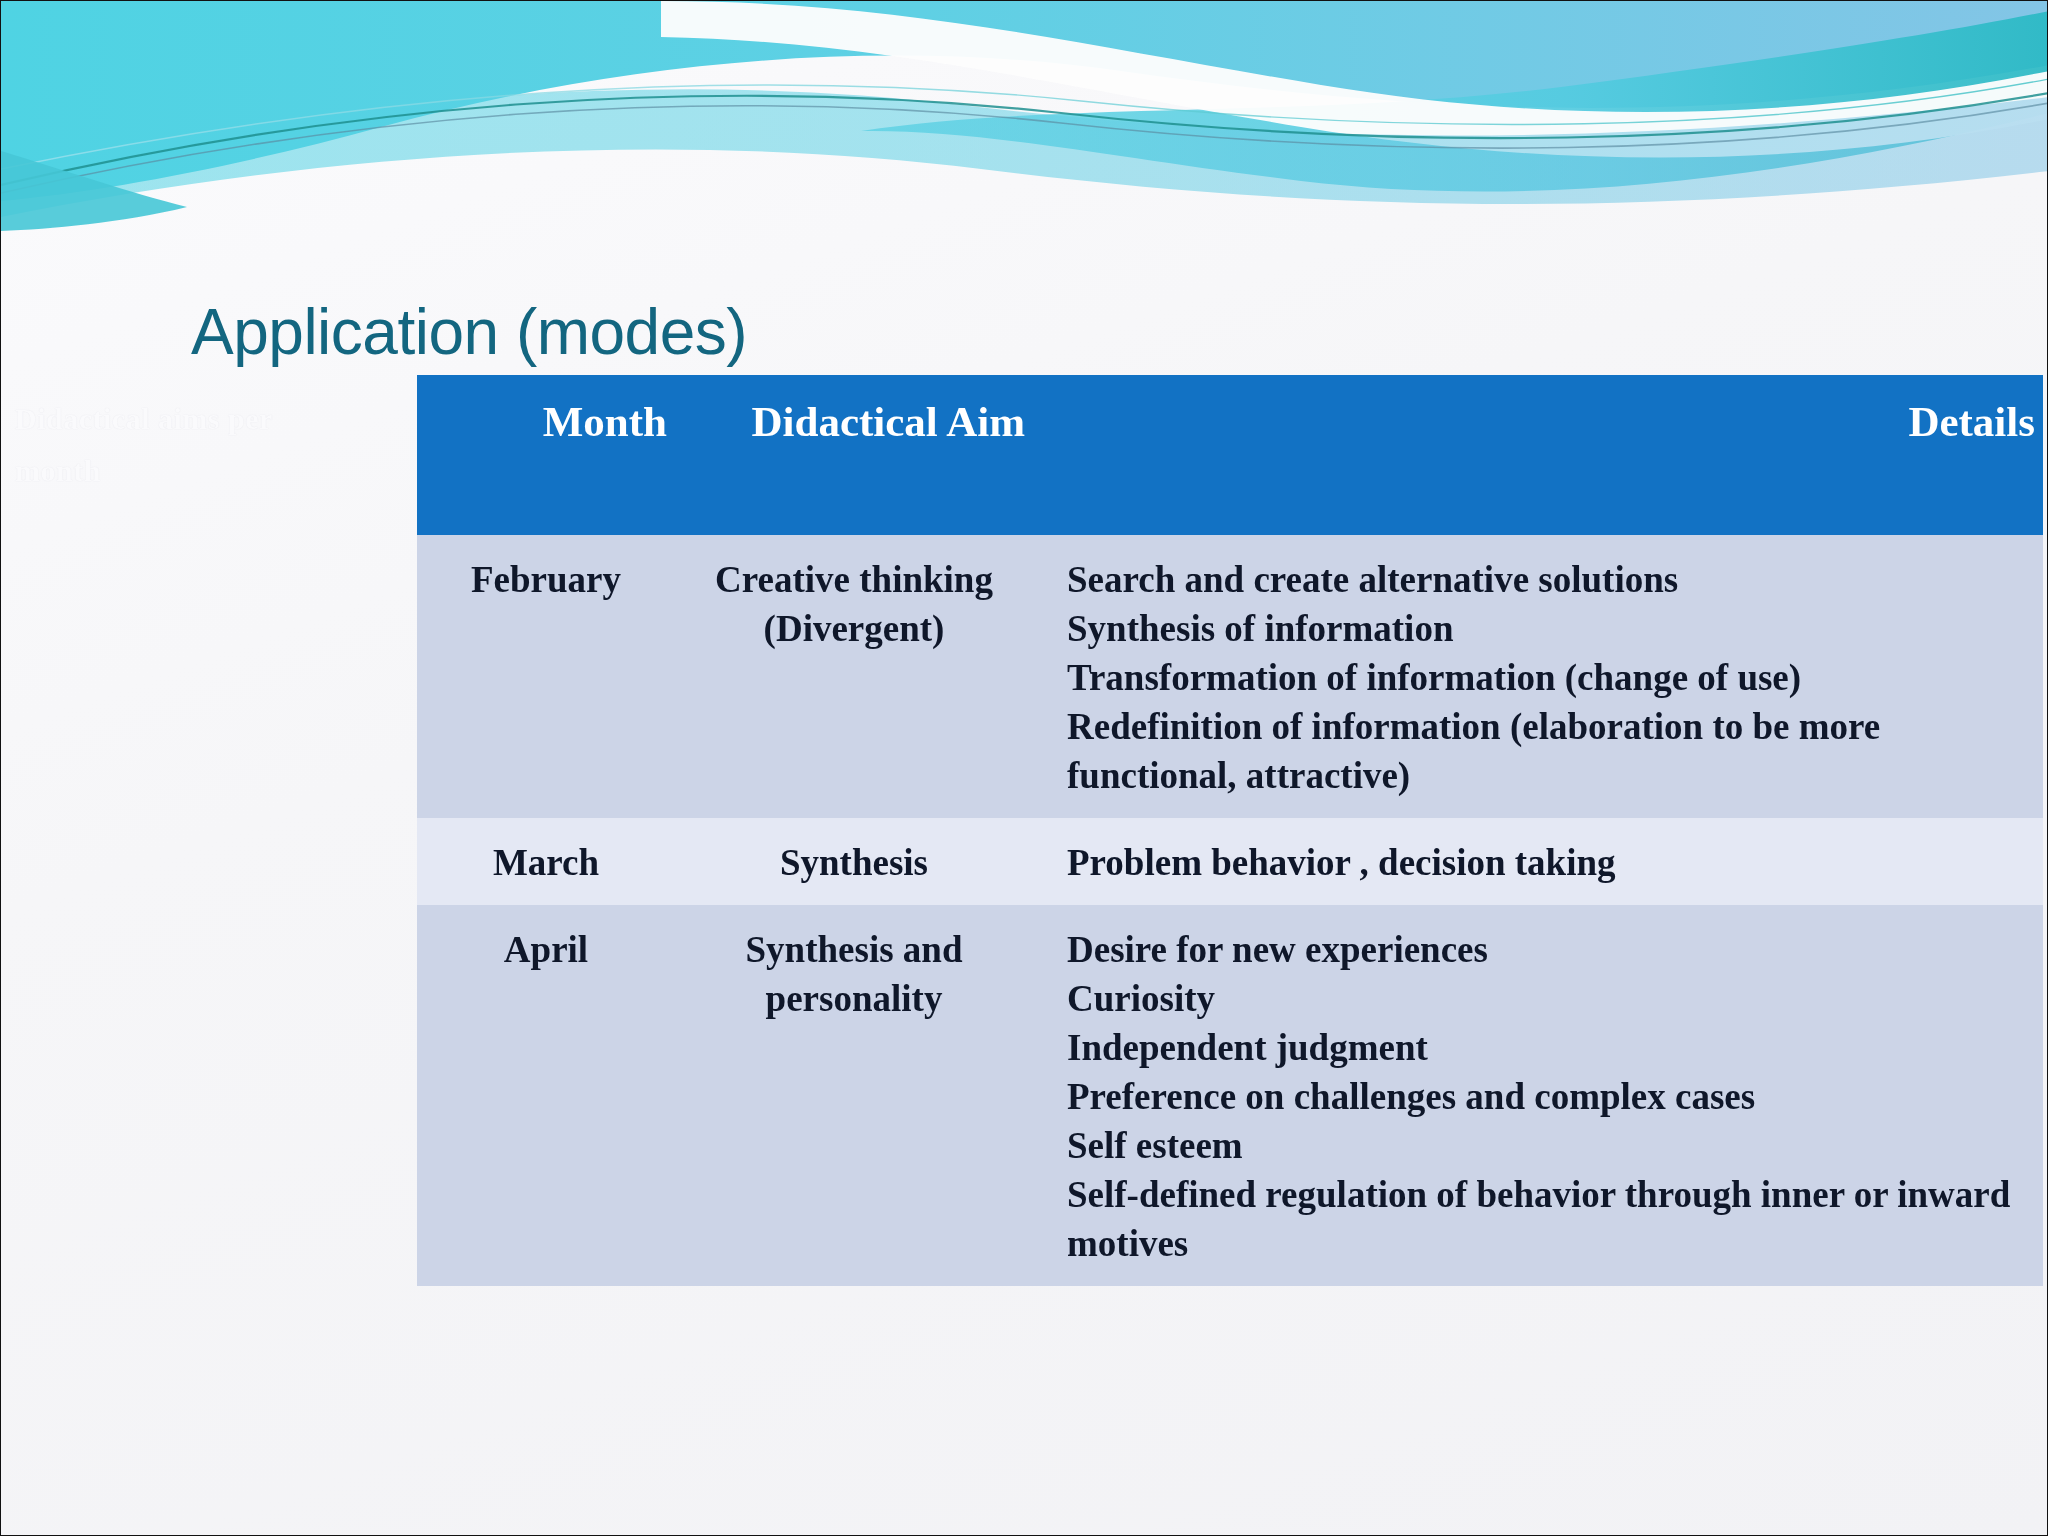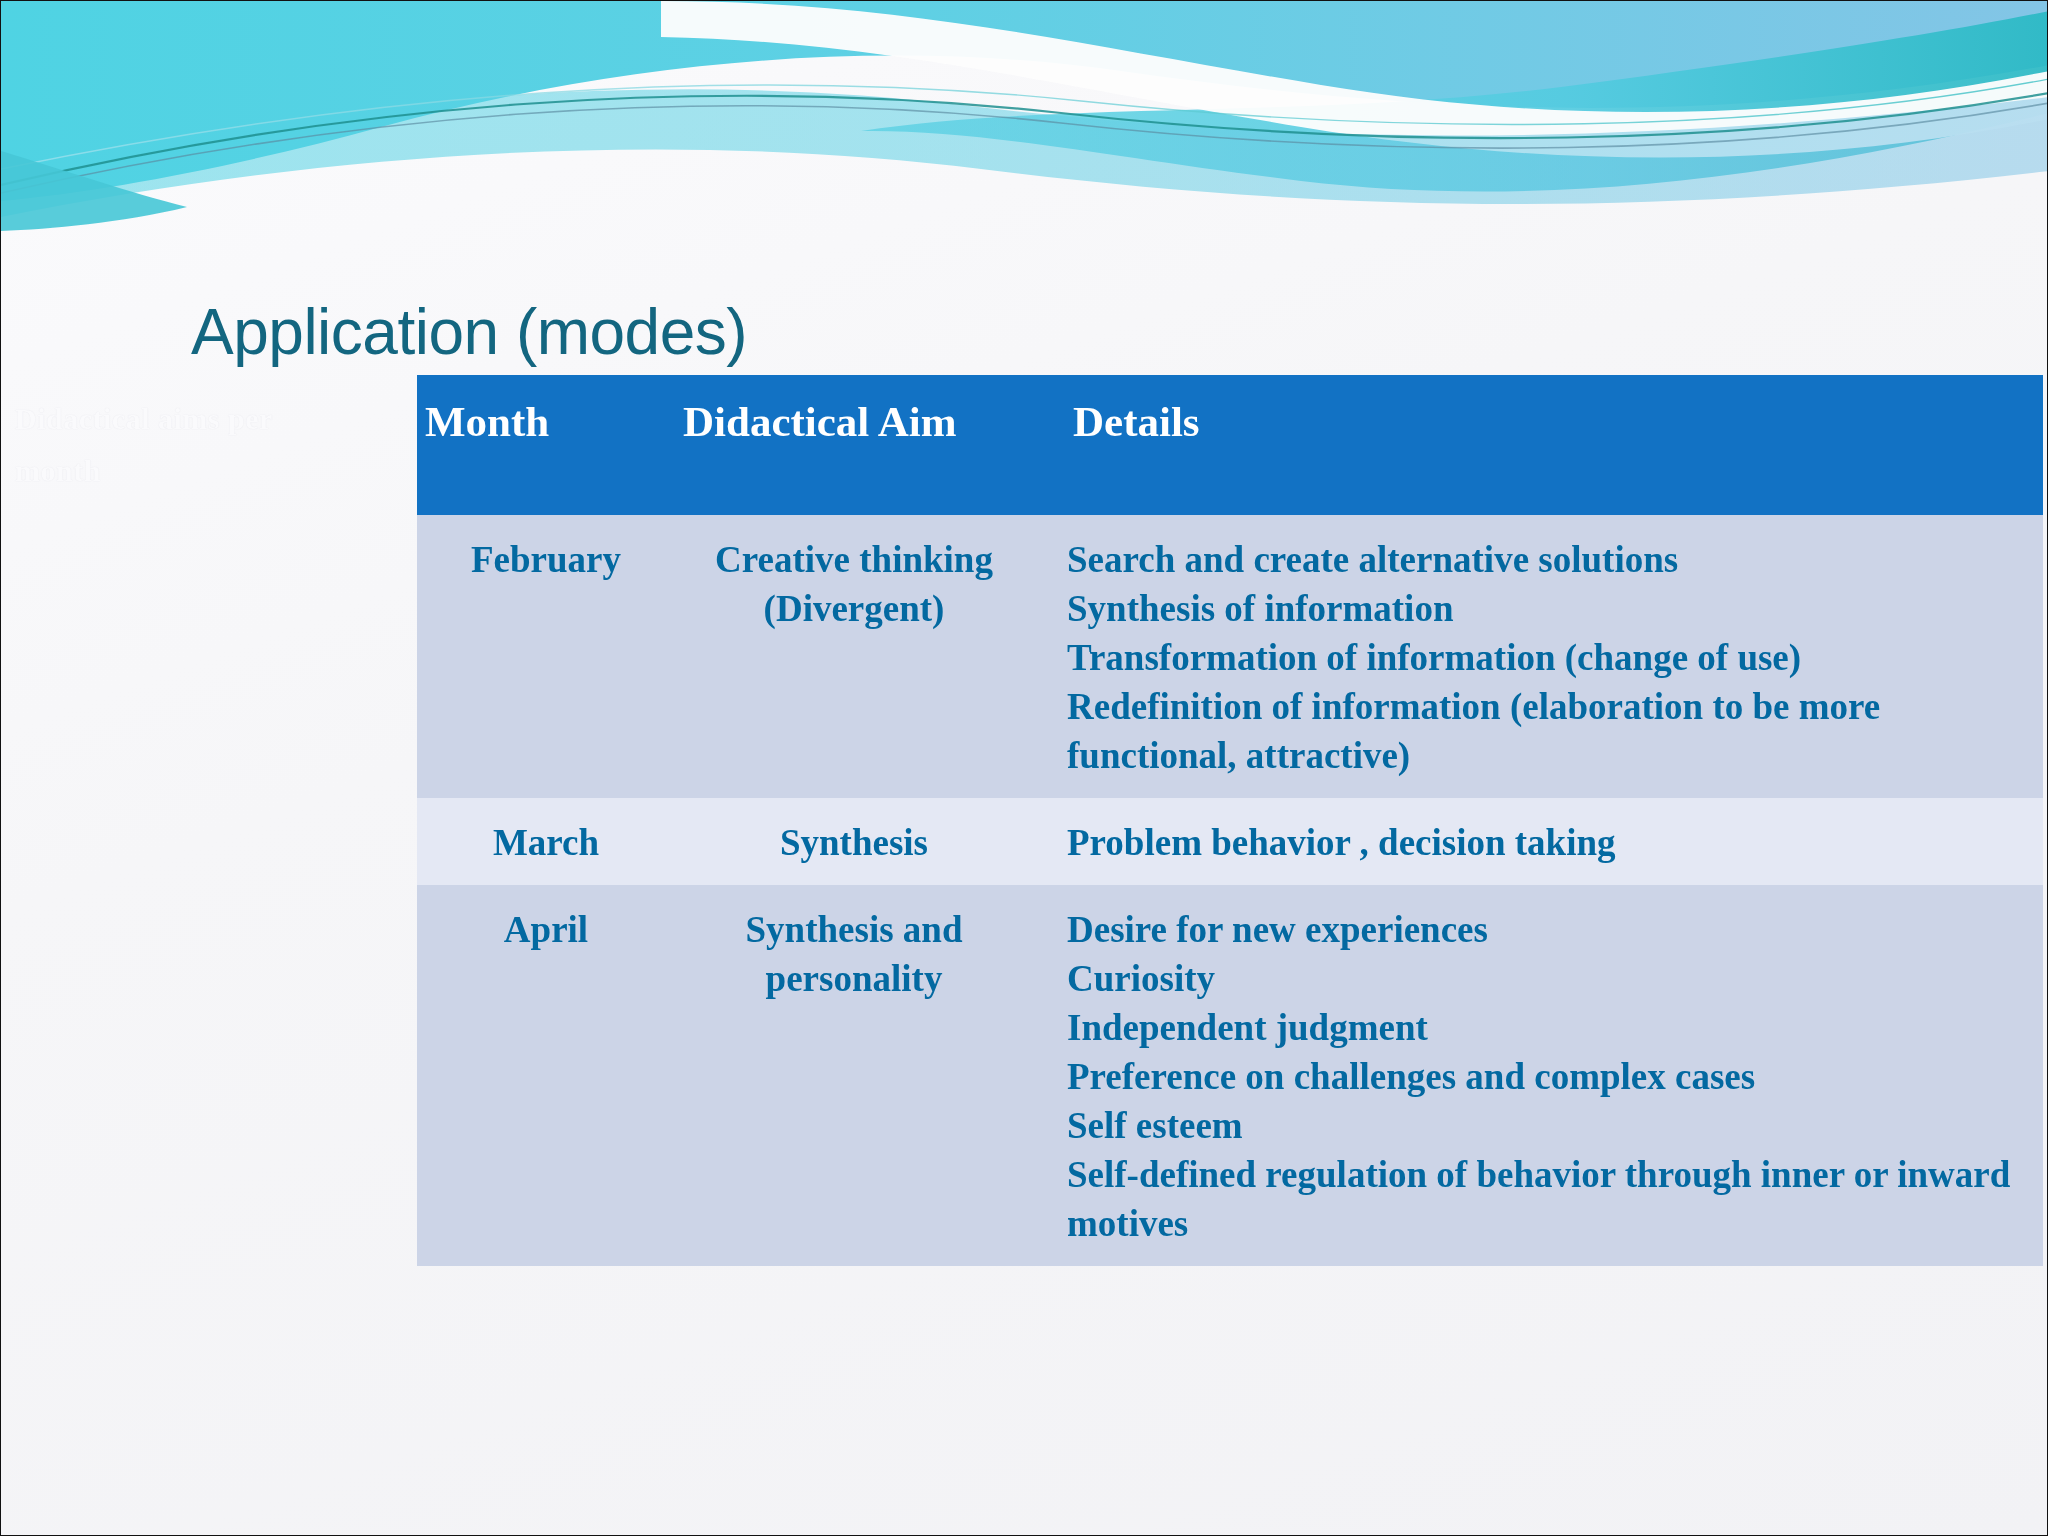--- a/index.html
+++ b/index.html
@@ -70,35 +70,35 @@
   #aims-table col.c-month   { width: 258px; }
   #aims-table col.c-aim     { width: 358px; }
   #aims-table col.c-details { width: 1010px; }
 
   #aims-table thead th {
     background: #1272C4;
     color: #ffffff;
     font-family: "Liberation Serif", serif;
     font-weight: bold;
     font-size: 43px;
-    text-align: left;
+    text-align: right;
     vertical-align: top;
     padding: 22px 8px 0 8px;
-    height: 140px;
+    height: 160px;
     box-sizing: border-box;
     border: none;
   }
   #aims-table thead th.h-details { padding-left: 40px; }
 
   #aims-table tbody td {
     font-family: "Liberation Serif", serif;
     font-weight: bold;
     font-size: 37px;
     line-height: 49px;
-    color: #0369a1;
+    color: #0f172a;
     vertical-align: top;
     padding: 20px 10px 18px 10px;
     border: none;
     box-sizing: border-box;
   }
   #aims-table tbody tr.row-shade td { background: #ccd4e7; }
   #aims-table tbody tr.row-light td { background: #e4e8f4; }
 
   #aims-table td.cell-month,
   #aims-table td.cell-aim { text-align: center; }

